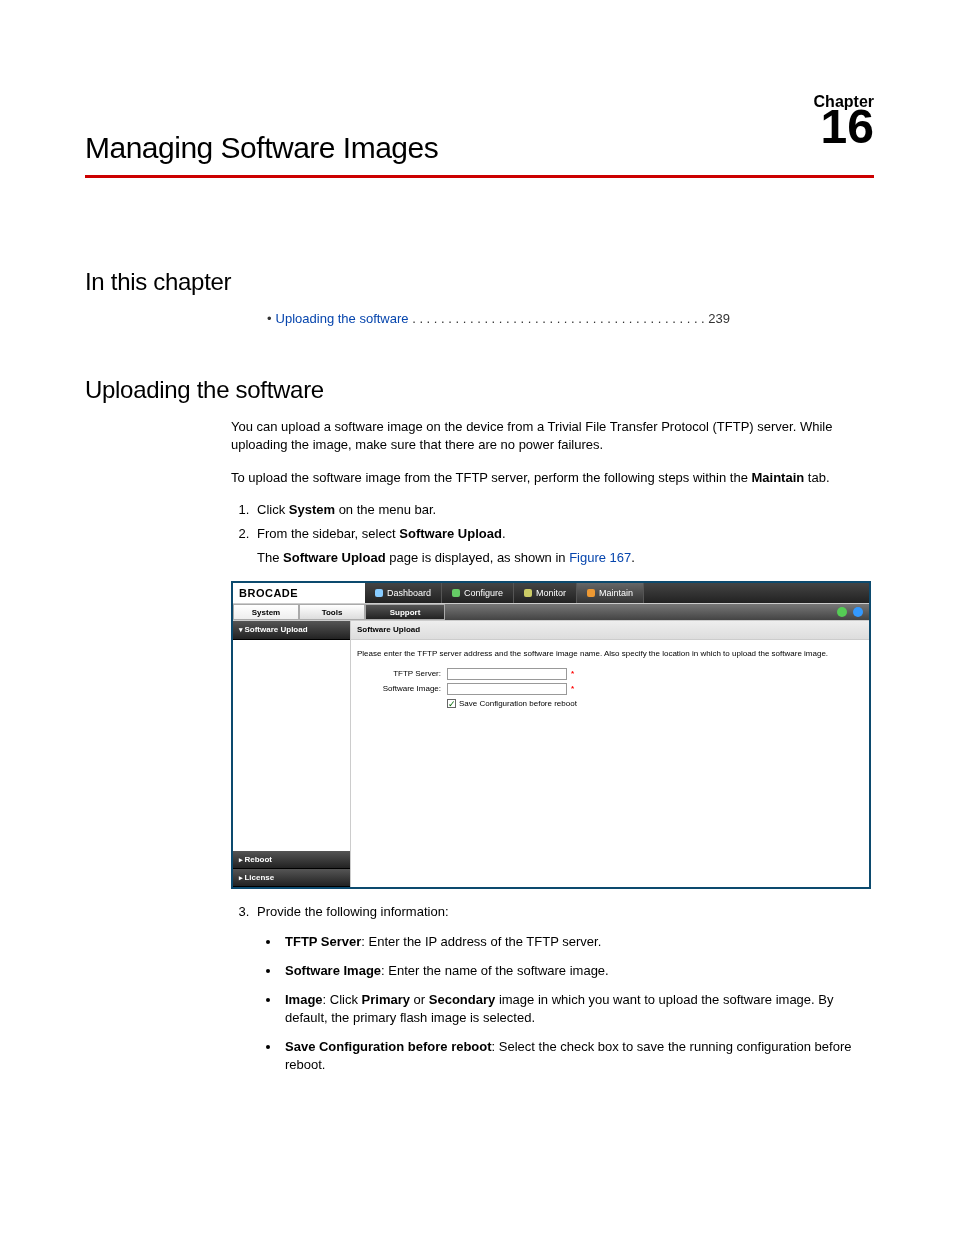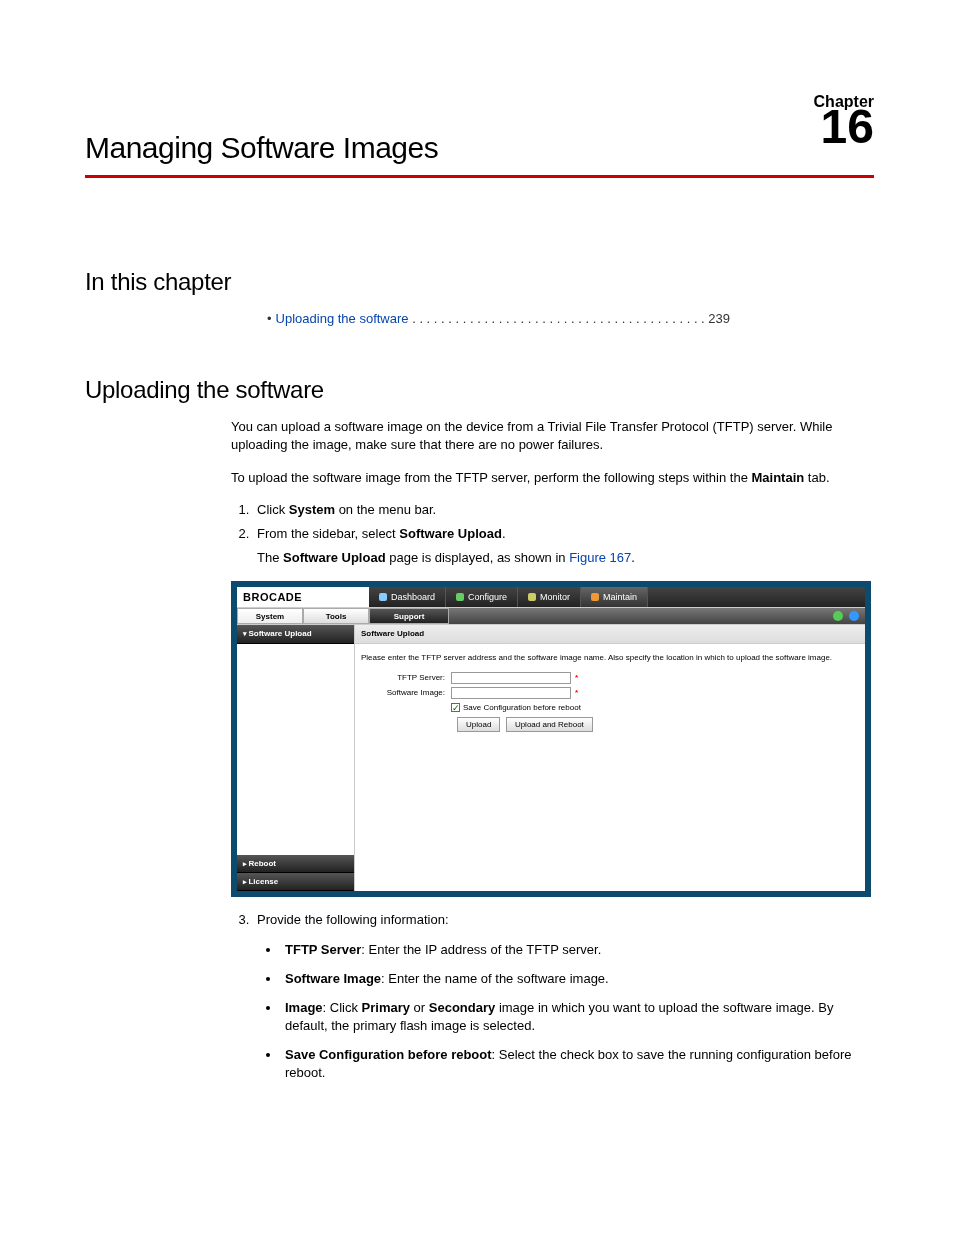--- a/index.html
+++ b/index.html
@@ -70,21 +70,21 @@
       margin-bottom: 14px;
     }
     ol.steps > li { margin-bottom: 6px; padding-left: 4px; }
     .step-sub { margin-top:6px; margin-left: 0px; }
     .fig-caption { font-size: 12px; font-weight: bold; margin: 10px 0 6px 0; }
     .fig-caption-title { font-weight: normal; margin-left:10px; }
     .fig-ref { color: #0645ad; }
 
     
     .figure-box {
-      border: 6px solid #0c4a6e;
+      border: 2px solid #0c4a6e;
       width: 640px;
       background: #fff;
       font-size: 9px;
       margin-bottom: 14px;
     }
     .fig-top {
       display: flex;
       align-items: stretch;
       background: #fff;
       height: 20px;
@@ -280,24 +280,20 @@
             <div class="form-lbl">Software Image:</div>
             <div class="form-input"></div>
             <span class="req">*</span>
           </div>
           <div class="form-row">
             <div class="form-lbl"></div>
             <div>
               <span class="chk sel"></span><span>Save Configuration before reboot</span>
             </div>
           </div>
-          <div class="btn-row">
-            <span class="btn">Upload</span>
-            <span class="btn">Upload and Reboot</span>
-          </div>
         </div>
       </div>
     </div>
   </div>
 
   <ol class="steps" start="3">
     <li>
       <span>Provide the following information:</span>
       <ul class="bullets" style="margin-top:10px; margin-left:24px;">
         <li><span class="bold">TFTP Server</span><span>: Enter the IP address of the TFTP server.</span></li>

